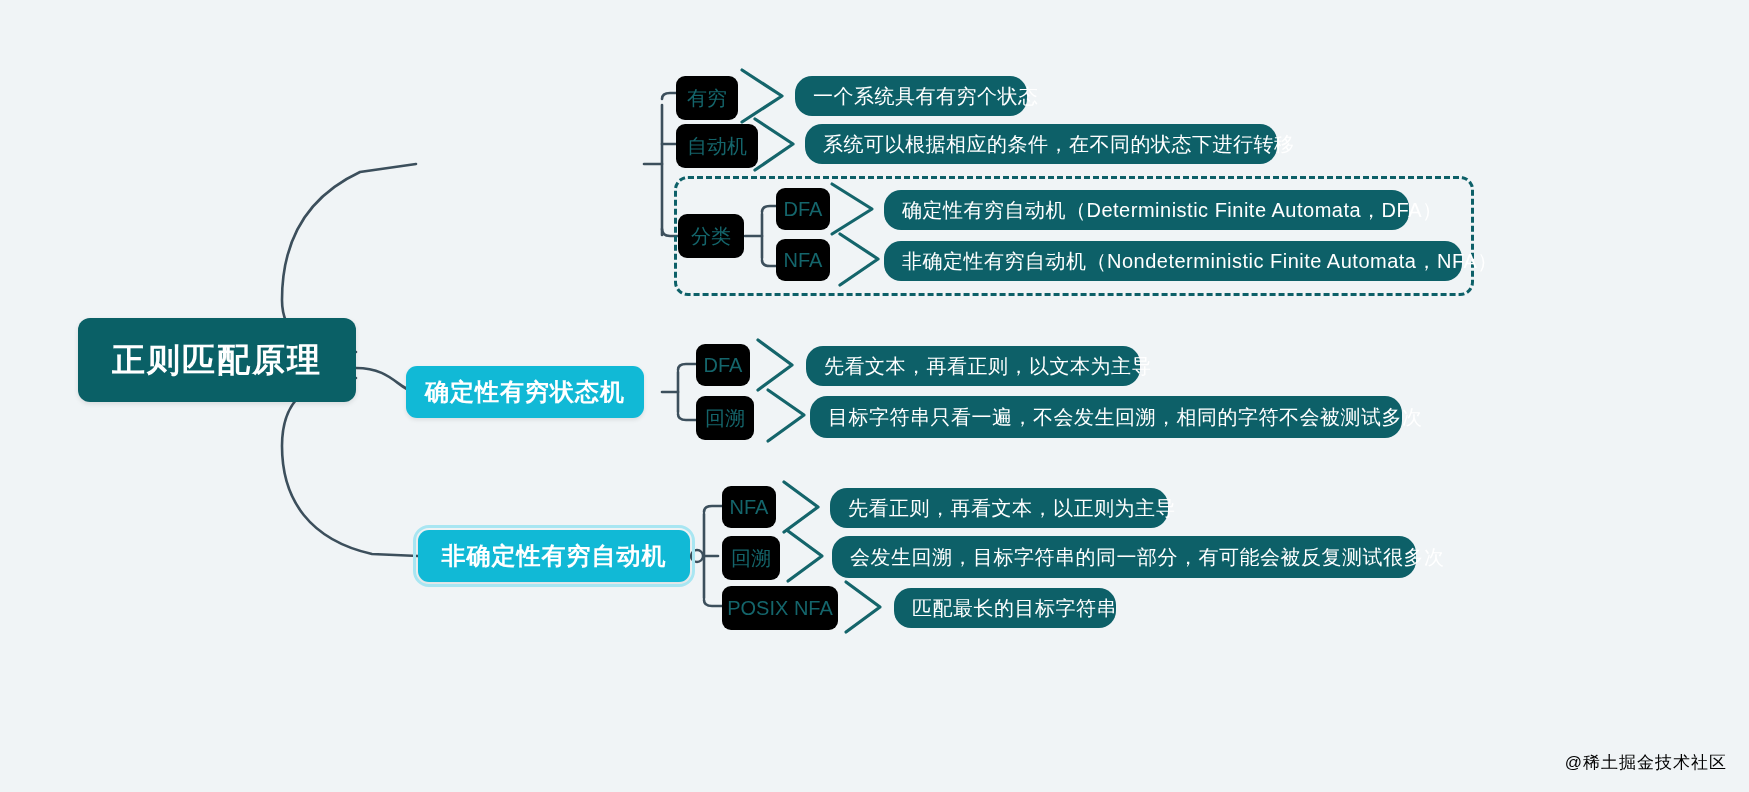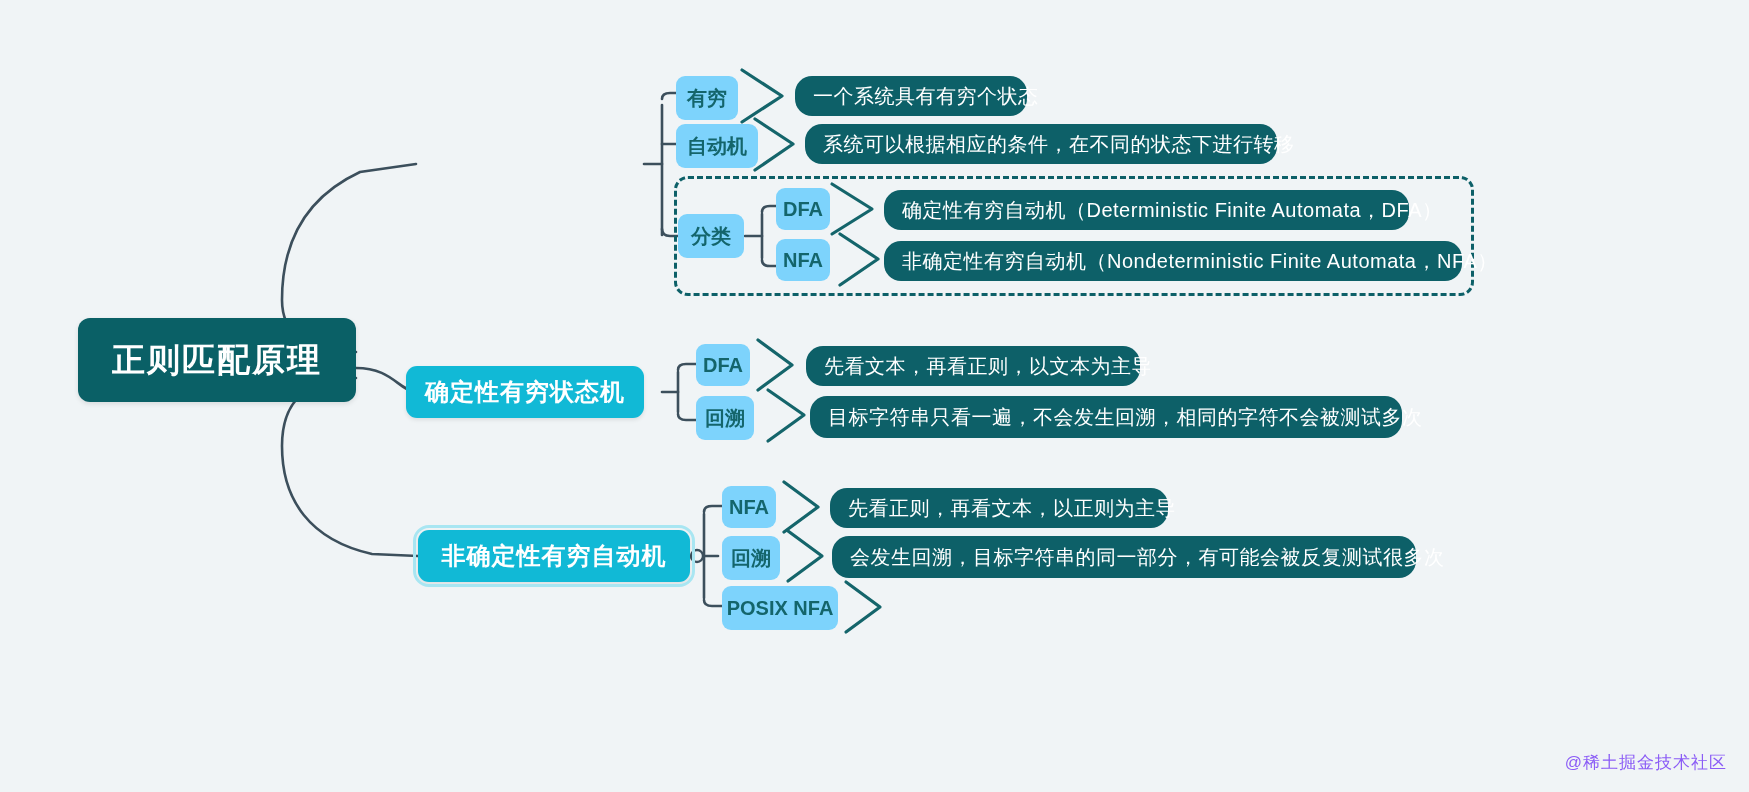--- a/index.html
+++ b/index.html
@@ -55,25 +55,25 @@
     letter-spacing: 1px;
     box-shadow: 0 2px 4px rgba(0,0,0,0.09);
   }
   .l1.selected {
     outline: 3px solid #a8e6f2;
     outline-offset: 2px;
     border-radius: 11px;
   }
   
   .chip {
-    background: #7dd3fc;
+    background: #000000;
     color: #14656b;
     border-radius: 9px;
     font-size: 20px;
-    font-weight: bold;
+    font-weight: normal;
     padding: 0 12px;
   }
   
   .desc {
     background: #0d6068;
     color: #ffffff;
     border-radius: 17px;
     font-size: 20px;
     font-weight: normal;
     padding: 0 18px;
@@ -83,21 +83,21 @@
   
   .dashed-group {
     position: absolute;
     border: 3px dashed #0d6068;
     border-radius: 14px;
     box-sizing: border-box;
     pointer-events: none;
   }
   .watermark {
     position: absolute;
-    color: #8b5cf6;
+    color: #000000;
     font-size: 17px;
     letter-spacing: 1px;
     white-space: nowrap;
     margin-top: 11px;
   }
 </style>
 </head>
 <body>
 
 <div id="canvas">
@@ -217,18 +217,21 @@
   <div class="node chip" style="left:722px; top:536px; width:58px; height:44px;">
     <span>回溯</span>
   </div>
   <div class="node desc" style="left:832px; top:536px; width:584px; height:42px;">
     <span>会发生回溯，目标字符串的同一部分，有可能会被反复测试很多次</span>
   </div>
 
   <div class="node chip" style="left:722px; top:586px; width:116px; height:44px;">
     <span>POSIX NFA</span>
   </div>
+  <div class="node desc" style="left:894px; top:588px; width:222px; height:40px;">
+    <span>匹配最长的目标字符串</span>
+  </div>
 
   <div class="watermark" style="right:22px; bottom:18px;">
     <span>@稀土掘金技术社区</span>
   </div>
 
 </div>
 
 </body></html>

